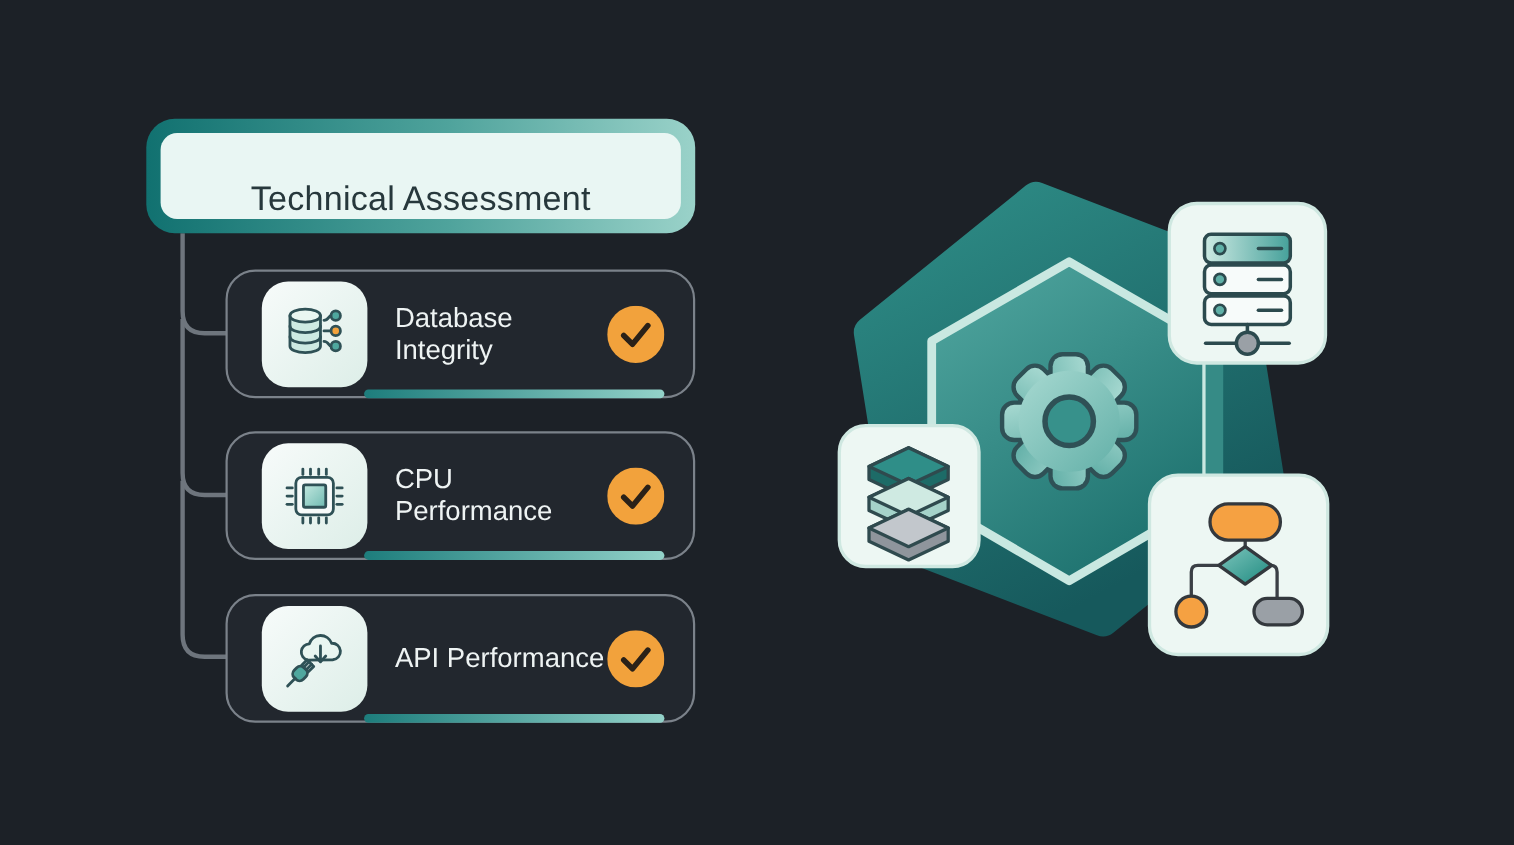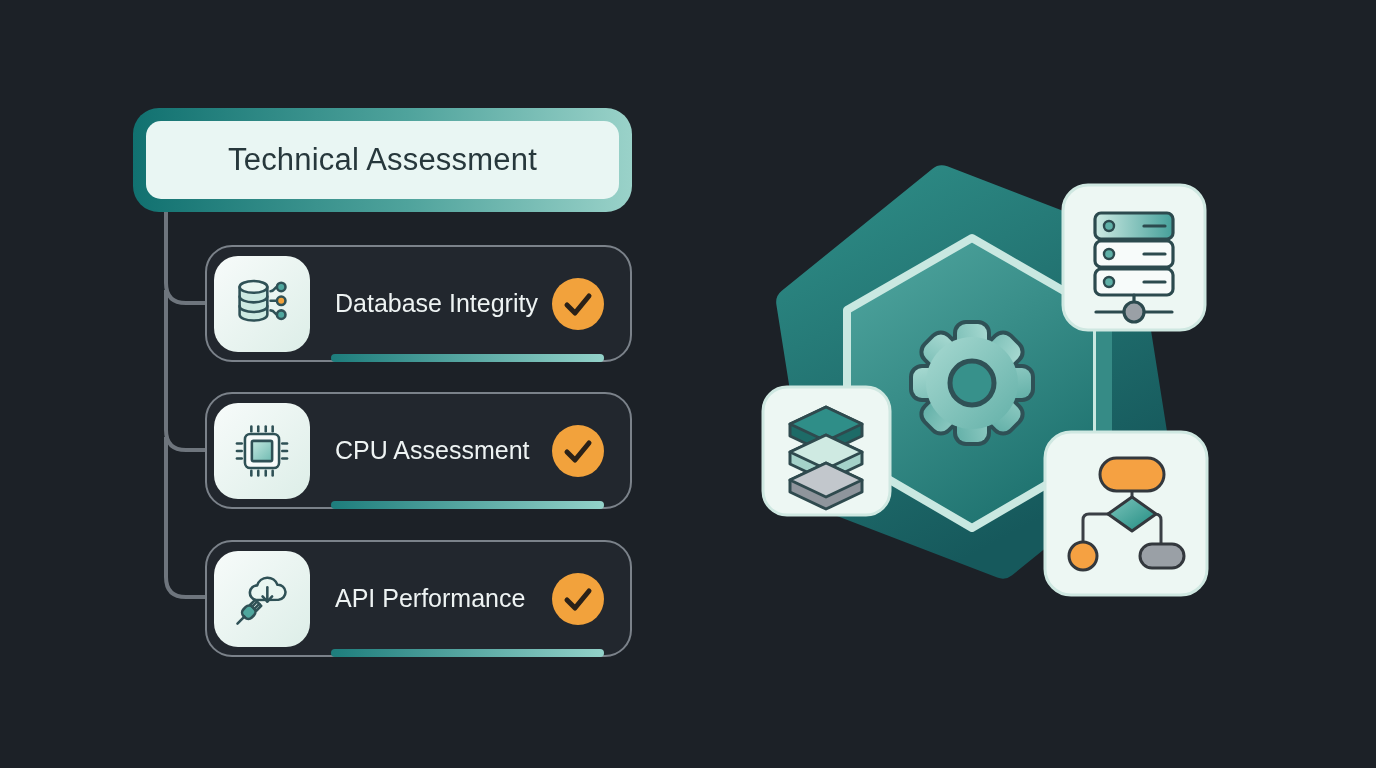--- a/index.html
+++ b/index.html
@@ -10,30 +10,30 @@
   }
   
   .title-card{
     position:absolute;left:133px;top:108px;width:499px;height:104px;
     border-radius:26px;box-sizing:border-box;padding:13px;
     background:linear-gradient(90deg,#117170 0%,#4fa39c 55%,#9ad2c9 100%);
     z-index:2;
   }
   .title-card-inner{
     width:100%;height:100%;border-radius:15px;background:#e9f6f3;
-    display:flex;align-items:center;justify-content:center;
+    display:flex;align-items:flex-end;justify-content:center;
   }
   .title-card-inner span{
     font-size:31px;font-weight:500;color:#27383c;letter-spacing:.2px;
   }
   svg.tree{position:absolute;left:0;top:0;z-index:0;pointer-events:none;}
   .item-card{
     position:absolute;left:205px;width:427px;height:117px;box-sizing:border-box;
     border:2.5px solid #7b828a;border-radius:27px;background:#22272e;
-    display:flex;align-items:center;z-index:1;
+    display:flex;align-items:center;z-index:1;padding-left:24px;
   }
   .item-card.i1{top:245px;} .item-card.i2{top:392px;} .item-card.i3{top:540px;}
   .icon-tile{
     width:96px;height:96px;margin-left:7px;border-radius:24px;flex:0 0 auto;
     background:linear-gradient(135deg,#f7fbfa 0%,#ddeee8 100%);
     display:flex;align-items:center;justify-content:center;
   }
   .item-label{
     flex:1;margin-left:25px;font-size:25px;color:#eef3f3;font-weight:400;
   }
@@ -107,21 +107,21 @@
           <line x1="40" y1="48.5" x2="40" y2="53"></line>
         <line x1="6.5" y1="23" x2="11" y2="23"></line>
           <line x1="6.5" y1="30" x2="11" y2="30"></line>
           <line x1="6.5" y1="37" x2="11" y2="37"></line>
         <line x1="49" y1="23" x2="53.5" y2="23"></line>
           <line x1="49" y1="30" x2="53.5" y2="30"></line>
           <line x1="49" y1="37" x2="53.5" y2="37"></line>
       </g>
     </svg>
   </div>
-  <div class="item-label">CPU Assessment</div>
+  <div class="item-label">CPU Performance</div>
   <svg class="check-badge" viewBox="0 0 52 52">
     <circle cx="26" cy="26" r="26" fill="#f2a23c"></circle>
     <path d="M15,27 L23,35 L37,18" fill="none" stroke="#2a2118" stroke-width="5" stroke-linecap="round" stroke-linejoin="round"></path>
   </svg>
   <div class="progress"></div>
 </div>
 
 <div class="item-card i3">
   <div class="icon-tile">
     <svg width="64" height="64" viewBox="0 0 60 60">

